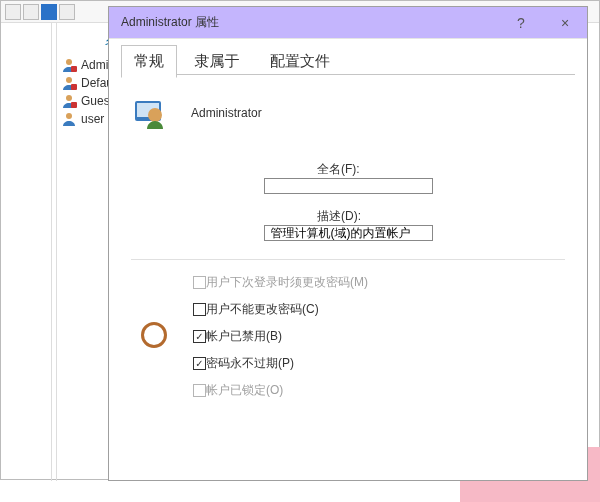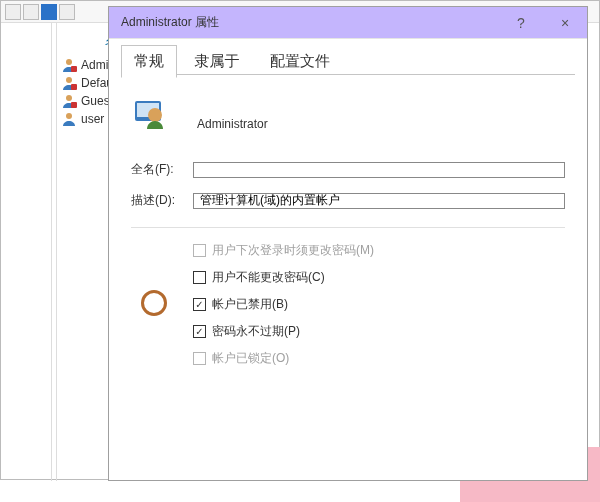--- a/index.html
+++ b/index.html
@@ -24,32 +24,32 @@
   .titlebar { height:32px; display:flex; align-items:center; border-bottom:1px solid #e5e5e5; background:#c4b5fd; }
   .titlebar .title { font-size:12px; color:#333; padding-left:12px; flex:1; }
   .titlebar .btn { width:44px; height:32px; display:flex; align-items:center; justify-content:center; font-size:14px; color:#555; }
 
   .tabs { position:relative; height:30px; padding-left:12px; margin-top:6px; }
   .tabs::after { content:""; position:absolute; left:12px; right:12px; bottom:0; height:1px; background:#c5c5c5; }
   .tab { display:inline-block; font-size:15px; color:#333; padding:6px 12px; border:1px solid transparent; position:relative; }
   .tab.active { border:1px solid #c5c5c5; border-bottom:1px solid #fff; background:#fff; z-index:1; }
 
   .content { padding:14px 22px 10px 22px; }
-  .user-row { display:flex; align-items:flex-end; gap:30px; margin-bottom:30px; margin-top:6px;}
+  .user-row { display:flex; align-items:center; gap:24px; margin-bottom:30px; margin-top:6px;}
   .user-icon { width:36px; height:36px; }
   .user-name { font-size:12px; color:#333; }
 
-  .form-row { display:flex; align-items:center; margin-bottom:14px; }
+  .form-row { display:flex; align-items:center; margin-bottom:14px;flex-direction:column; }
   .form-row .lbl { width:62px; font-size:12px; color:#333; }
   .form-row input { flex:1; height:16px; border:1px solid #888; font-size:12px; padding:0 6px; outline:none; }
 
   .sep { height:1px; background:#e0e0e0; margin:18px 0 14px 0; }
 
   .checks { padding-left:18px; }
-  .chk { display:flex; align-items:center; gap:6px; font-size:12px; color:#333; margin-bottom:10px; position:relative;padding-left:44px; }
+  .chk { display:flex; align-items:center; font-size:12px; color:#333; margin-bottom:10px; position:relative;padding-left:44px; }
   .chk.disabled { color:#a0a0a0; }
   .chk .box { width:13px; height:13px; border:1px solid #333; display:flex; align-items:center; justify-content:center; font-size:10px; line-height:1; }
   .chk.disabled .box { border-color:#b5b5b5; }
   .chk .box.checked::after { content:"✓"; }
 
   .highlight-circle { position:absolute; left:-8px; top:-6px; width:26px; height:26px; border:3px solid #b36a2e; border-radius:50%; pointer-events:none; }
 </style>
 </head>
 <body>
 

